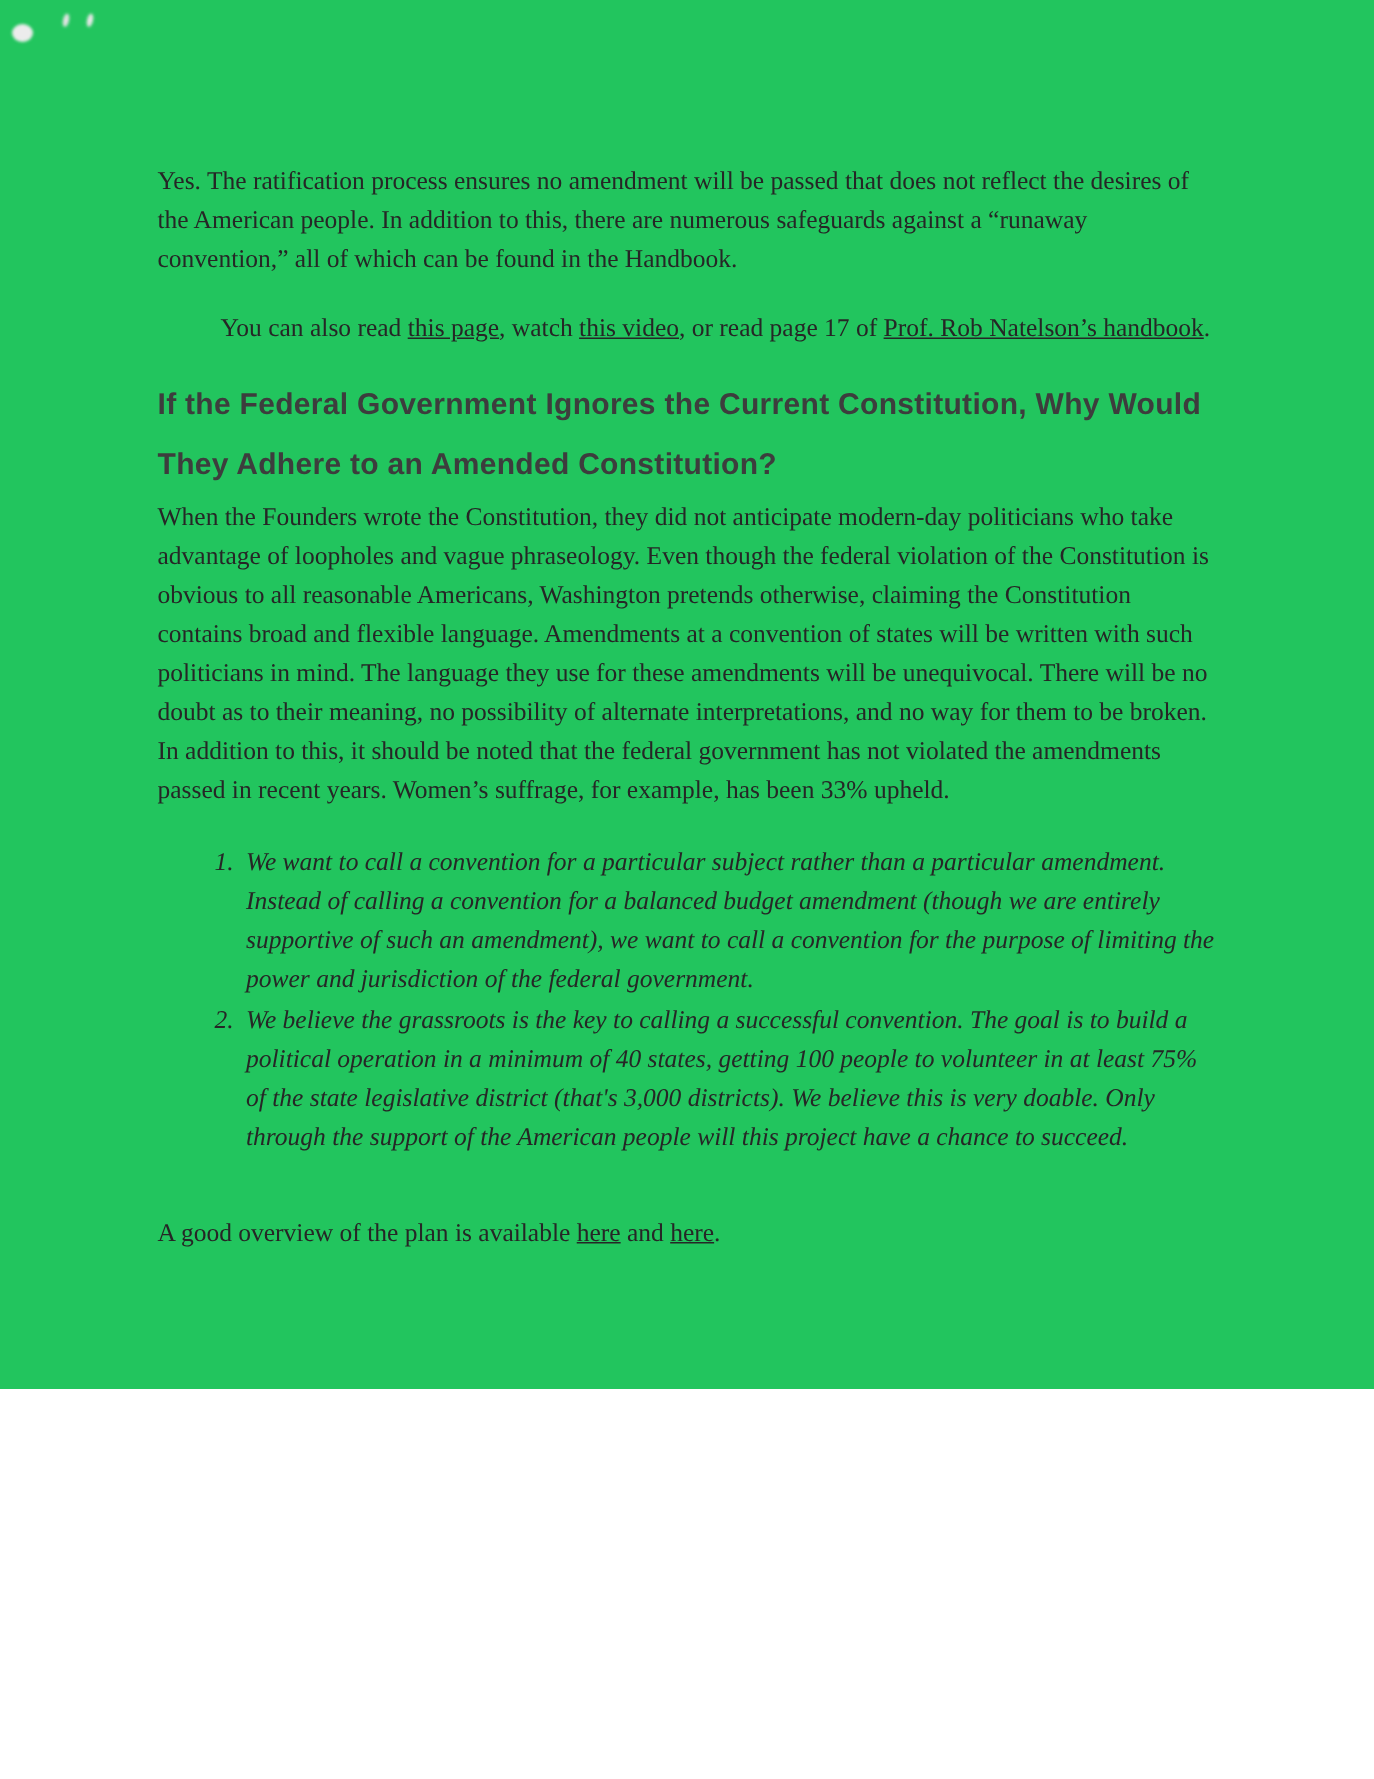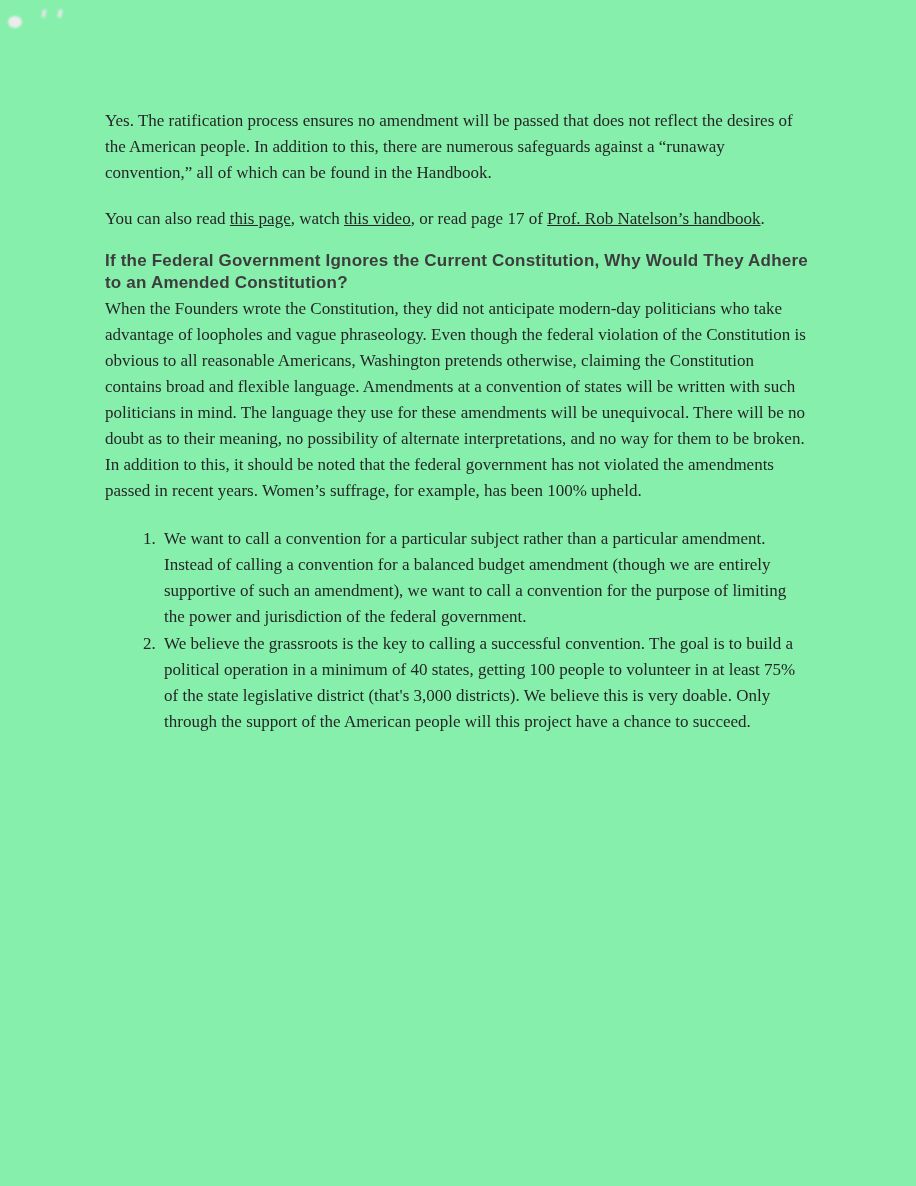--- a/index.html
+++ b/index.html
@@ -1,21 +1,21 @@
 <!DOCTYPE html>
 <html><head>
 <meta charset="utf-8">
 <style>
   * { margin: 0; padding: 0; box-sizing: border-box; }
   html, body { background: #ffffff; }
   .page {
     position: relative;
     width: 916px;
-    height: 1186px;
-    background: #86efac;
+    height: 926px;
+    background: #22c55e;
     overflow: hidden;
     font-family: "Liberation Serif", serif;
   }
   
   .scan-artifact {
     position: absolute;
     background: #ececec;
     border-radius: 50%;
     filter: blur(1px);
   }
@@ -29,36 +29,37 @@
     width: 706px;
     color: #262626;
   }
   p.body, ol.body {
     font-family: "Liberation Serif", serif;
     font-size: 17px;
     line-height: 26px;
     color: #262626;
   }
   p.para1 { margin-bottom: 20px; }
-  p.links-line { margin-bottom: 18px; }
+  p.links-line { margin-bottom: 18px; margin-left: 42px; }
   h2.doc-heading {
     font-family: "Liberation Sans", sans-serif;
     font-weight: bold;
-    font-size: 17px;
-    line-height: 22px;
+    font-size: 20px;
+    line-height: 40px;
     color: #3d3d3d;
     letter-spacing: 0.2px;
     margin-bottom: 2px;
   }
   p.section1-para { }
   p.section1-para2 { margin-bottom: 22px; }
   p.plan-intro { margin-bottom: 26px; }
   ol.plan-list {
     margin-bottom: 38px;
     padding-left: 55px;
+    font-style: italic;
   }
   ol.plan-list li {
     padding-left: 4px;
     margin-bottom: 1px;
   }
   a.doc-link {
     color: #262626;
     text-decoration: underline;
     cursor: pointer;
   }
@@ -74,24 +75,25 @@
   <div class="content">
 
     <p class="body para1">Yes. The ratification process ensures no amendment will be passed that does not reflect the desires of the American people. In addition to this, there are numerous safeguards against a “runaway convention,” all of which can be found in the Handbook.</p>
 
     <p class="body links-line"><span>You can also read </span><a class="doc-link">this page</a><span>, watch </span><a class="doc-link">this video</a><span>, or read page 17 of </span><a class="doc-link">Prof. Rob Natelson’s handbook</a><span>.</span></p>
 
     <h2 class="doc-heading">If the Federal Government Ignores the Current Constitution, Why Would They Adhere to an Amended Constitution?</h2>
 
     <p class="body section1-para">When the Founders wrote the Constitution, they did not anticipate modern-day politicians who take advantage of loopholes and vague phraseology. Even though the federal violation of the Constitution is obvious to all reasonable Americans, Washington pretends otherwise, claiming the Constitution contains broad and flexible language. Amendments at a convention of states will be written with such politicians in mind. The language they use for these amendments will be unequivocal. There will be no doubt as to their meaning, no possibility of alternate interpretations, and no way for them to be broken.</p>
 
-    <p class="body section1-para2">In addition to this, it should be noted that the federal government has not violated the amendments passed in recent years. Women’s suffrage, for example, has been 100% upheld.</p>
+    <p class="body section1-para2">In addition to this, it should be noted that the federal government has not violated the amendments passed in recent years. Women’s suffrage, for example, has been 33% upheld.</p>
 
 
 
     <ol class="body plan-list">
       <li>We want to call a convention for a particular subject rather than a particular amendment. Instead of calling a convention for a balanced budget amendment (though we are entirely supportive of such an amendment), we want to call a convention for the purpose of limiting the power and jurisdiction of the federal government.</li>
       <li>We believe the grassroots is the key to calling a successful convention.  The goal is to build a political operation in a minimum of 40 states, getting 100 people to volunteer in at least 75% of the state legislative district (that's 3,000 districts).  We believe this is very doable. Only through the support of the American people will this project have a chance to succeed.</li>
     </ol>
 
+    <p class="body outro-line"><span>A good overview of the plan is available </span><a class="doc-link">here</a><span> and </span><a class="doc-link">here</a><span>.</span></p>
 
   </div>
 </div>
 
 </body></html>

